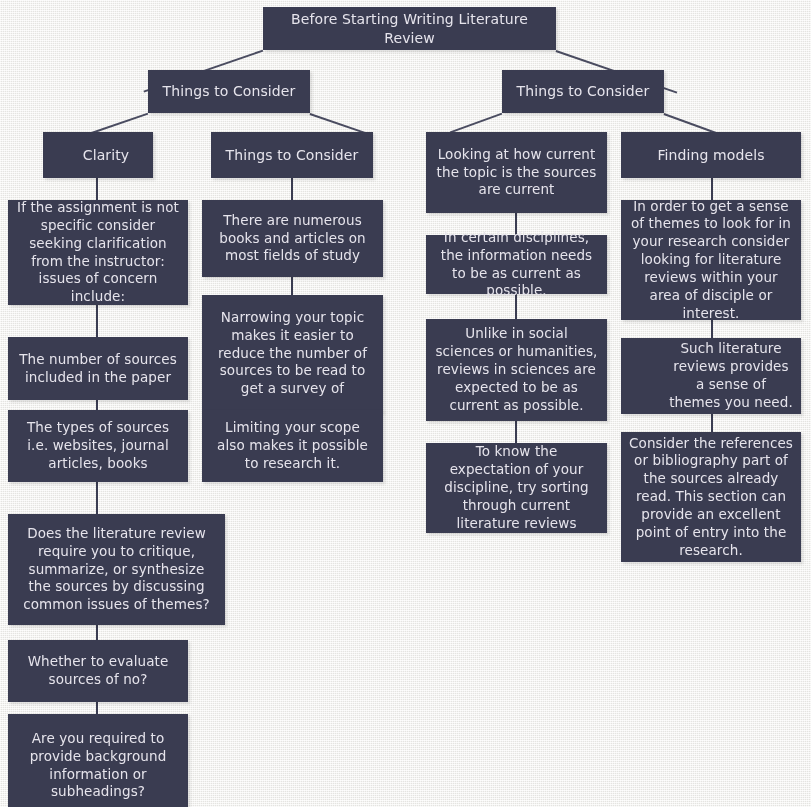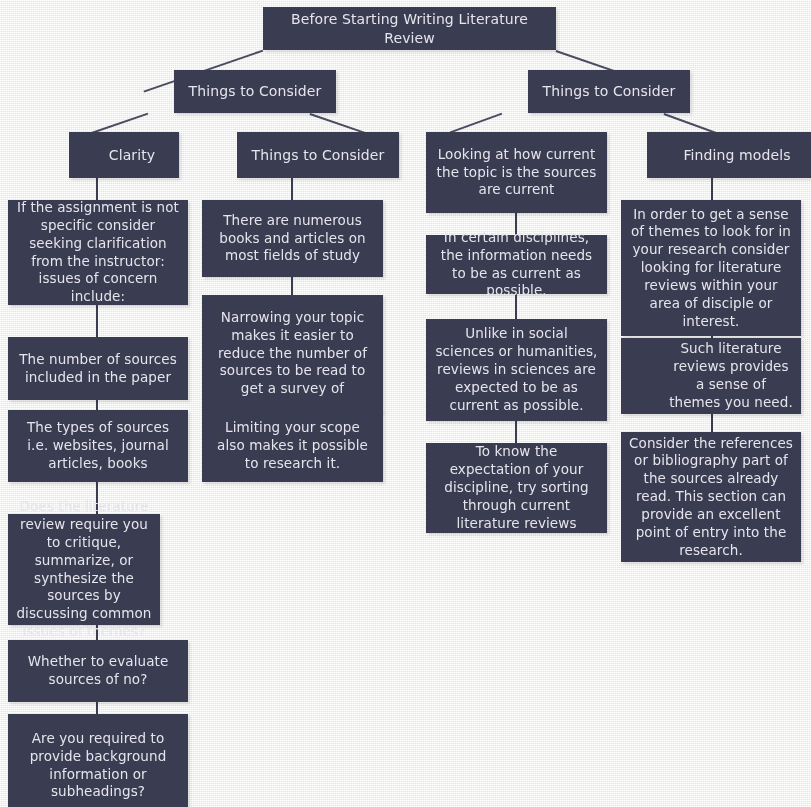--- a/index.html
+++ b/index.html
@@ -35,21 +35,20 @@
     font-size: 13.5px;
     letter-spacing: 0.1px;
     box-shadow: 2px 2px 3px rgba(0,0,0,0.12);
     z-index: 2;
   }
   .node.title {
     font-size: 14px;
   }
   .node.header {
     font-size: 14px;
-    margin-left: 26px;
   }
   .node span {
     display: block;
     width: 100%;
   }
   .edge {
     position: absolute;
     background: #3a3c51;
     z-index: 1;
   }
@@ -119,21 +118,21 @@
   </div>
 
   <div class="node" style="left:8px; top:337px; width:180px; height:63px;">
     <span>The number of sources included in the paper</span>
   </div>
 
   <div class="node" style="left:8px; top:410px; width:180px; height:72px;">
     <span>The types of sources i.e. websites, journal articles, books</span>
   </div>
 
-  <div class="node" style="left:8px; top:514px; width:152px; height:111px;">
+  <div class="node" style="left:8px; top:514px; width:217px; height:111px;">
     <span>Does the literature review require you to critique, summarize, or synthesize the sources by discussing common issues of themes?</span>
   </div>
 
   <div class="node" style="left:8px; top:640px; width:180px; height:62px;">
     <span>Whether to evaluate sources of no?</span>
   </div>
 
   <div class="node" style="left:8px; top:714px; width:180px; height:103px;">
     <span>Are you required to provide background information or subheadings?</span>
   </div>
@@ -167,21 +166,21 @@
   </div>
 
   <div class="node" style="left:426px; top:443px; width:181px; height:90px;">
     <span>To know the expectation of your discipline, try sorting through current literature reviews</span>
   </div>
 
   <div class="node header" style="left:621px; top:132px; width:180px; height:46px;">
     <span>Finding models</span>
   </div>
 
-  <div class="node" style="left:621px; top:200px; width:180px; height:136px;">
+  <div class="node" style="left:621px; top:200px; width:180px; height:120px;">
     <span>In order to get a sense of themes to look for in your research consider looking for literature reviews within your area of disciple or interest.</span>
   </div>
 
   <div class="node" style="left:621px; top:338px; width:180px; height:76px;padding-left:48px;">
     <span>Such literature reviews provides a sense of themes you need.</span>
   </div>
 
   <div class="node" style="left:621px; top:432px; width:180px; height:130px;">
     <span>Consider the references or bibliography part of the sources already read. This section can provide an excellent point of entry into the research.</span>
   </div>

